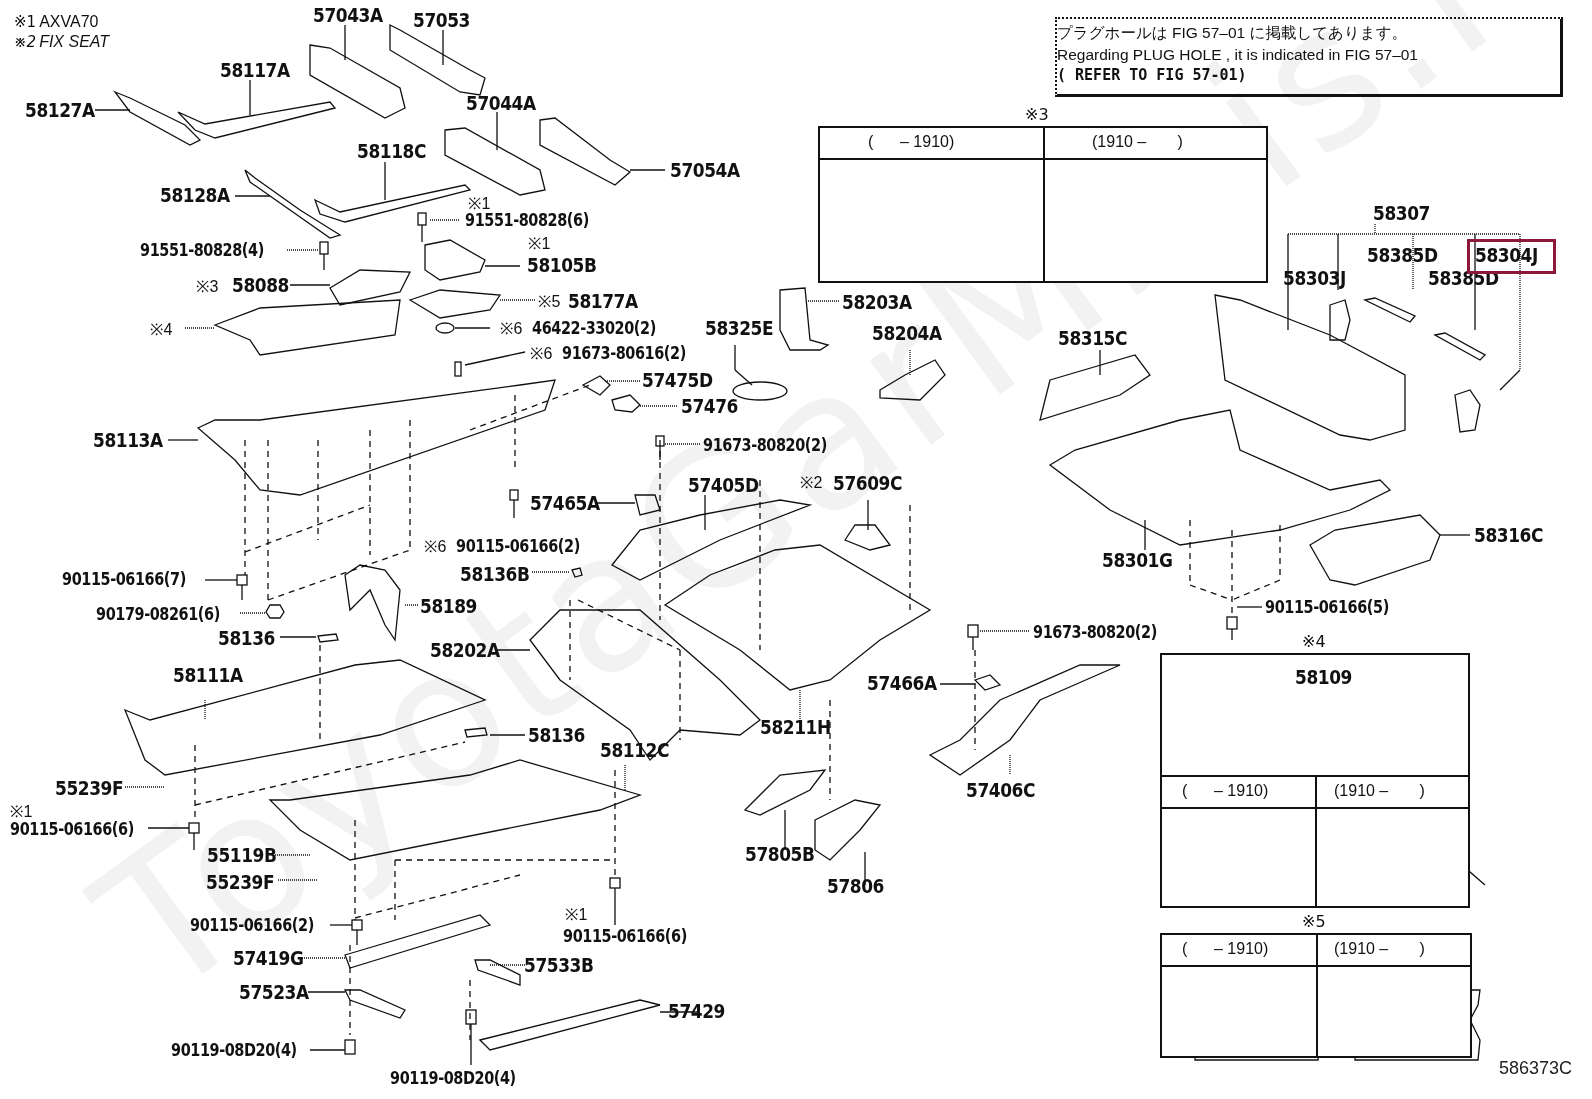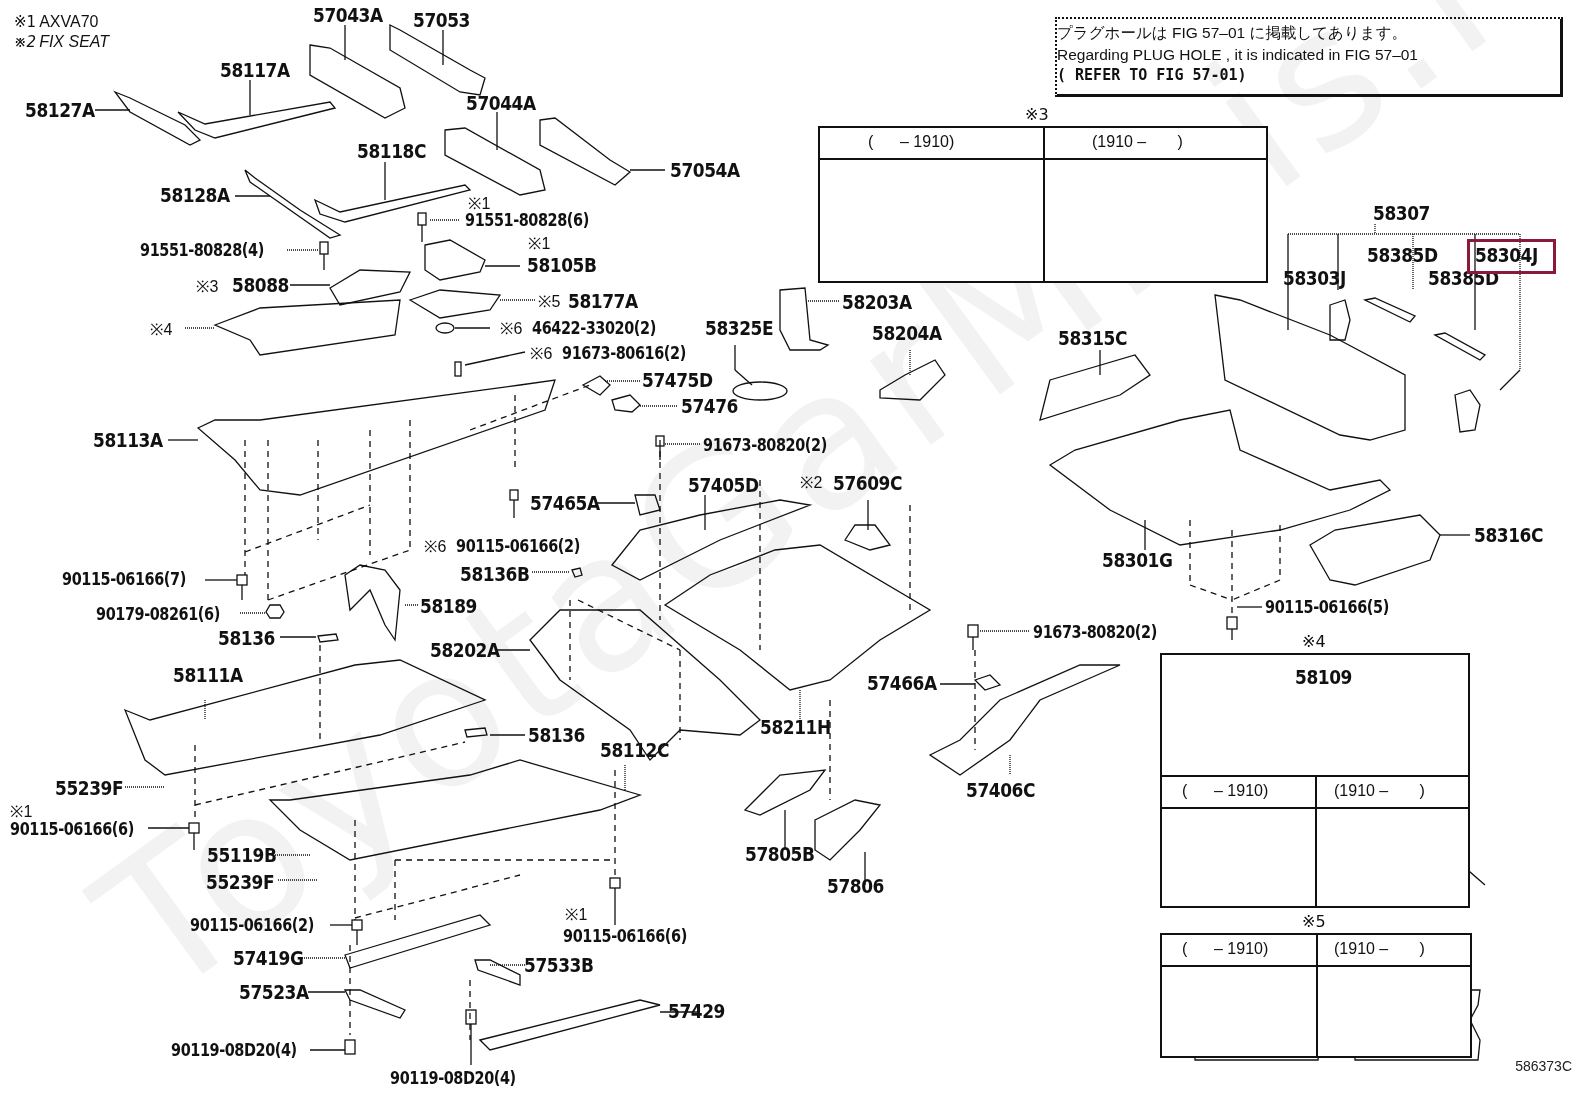--- a/index.html
+++ b/index.html
@@ -11,21 +11,21 @@
   .mark{font-family:"DejaVu Sans",sans-serif;font-weight:normal;font-size:15px;margin-right:3px;}
   .plug-box{position:absolute;left:1055px;top:17px;width:508px;height:80px;border:2px dotted #111;border-bottom:3px solid #111;border-right:3px solid #111;text-align:left;font-family:"Liberation Sans",sans-serif;font-size:15.5px;line-height:1.4;padding-top:3px;box-sizing:border-box;}
   .plug-box .b{font-weight:bold;font-family:"DejaVu Sans Mono",monospace;font-size:15px;}
   .panel{position:absolute;border:2px solid #111;box-sizing:border-box;background:#fff;}
   .panel .hdr{position:absolute;left:0;right:0;top:0;height:30px;border-bottom:2px solid #111;font-family:"Liberation Sans",sans-serif;font-size:16px;}
   .panel .divider{position:absolute;top:0;bottom:0;width:2px;background:#111;}
   .cell-lbl{position:absolute;top:5px;white-space:pre;font-family:"Liberation Sans",sans-serif;font-size:16px;}
   .panel-mark{position:absolute;font-family:"DejaVu Sans",sans-serif;font-size:16px;}
   .highlight{position:absolute;left:1467px;top:239px;width:89px;height:35px;border:3px solid #8b1a3a;box-sizing:border-box;}
   svg.draw{position:absolute;left:0;top:0;}
-  .fig-code{position:absolute;right:20px;top:1058px;font-family:"Liberation Sans",sans-serif;font-size:14px;color:#222;}
+  .fig-code{position:absolute;right:20px;top:1058px;font-family:"Liberation Sans",sans-serif;font-size:18px;color:#222;}
   .wm{position:absolute;left:60px;top:330px;font-family:"DejaVu Sans",sans-serif;font-size:190px;color:#eeeeee;transform:rotate(-36deg);transform-origin:left top;white-space:nowrap;letter-spacing:6px;opacity:0.75;top:860px;}
 </style>
 </head>
 <body>
 
 <div class="stage">
 
   <div class="wm">ToyotaGarMinis.ru</div>
 
   <svg class="draw" width="1592" height="1099">

